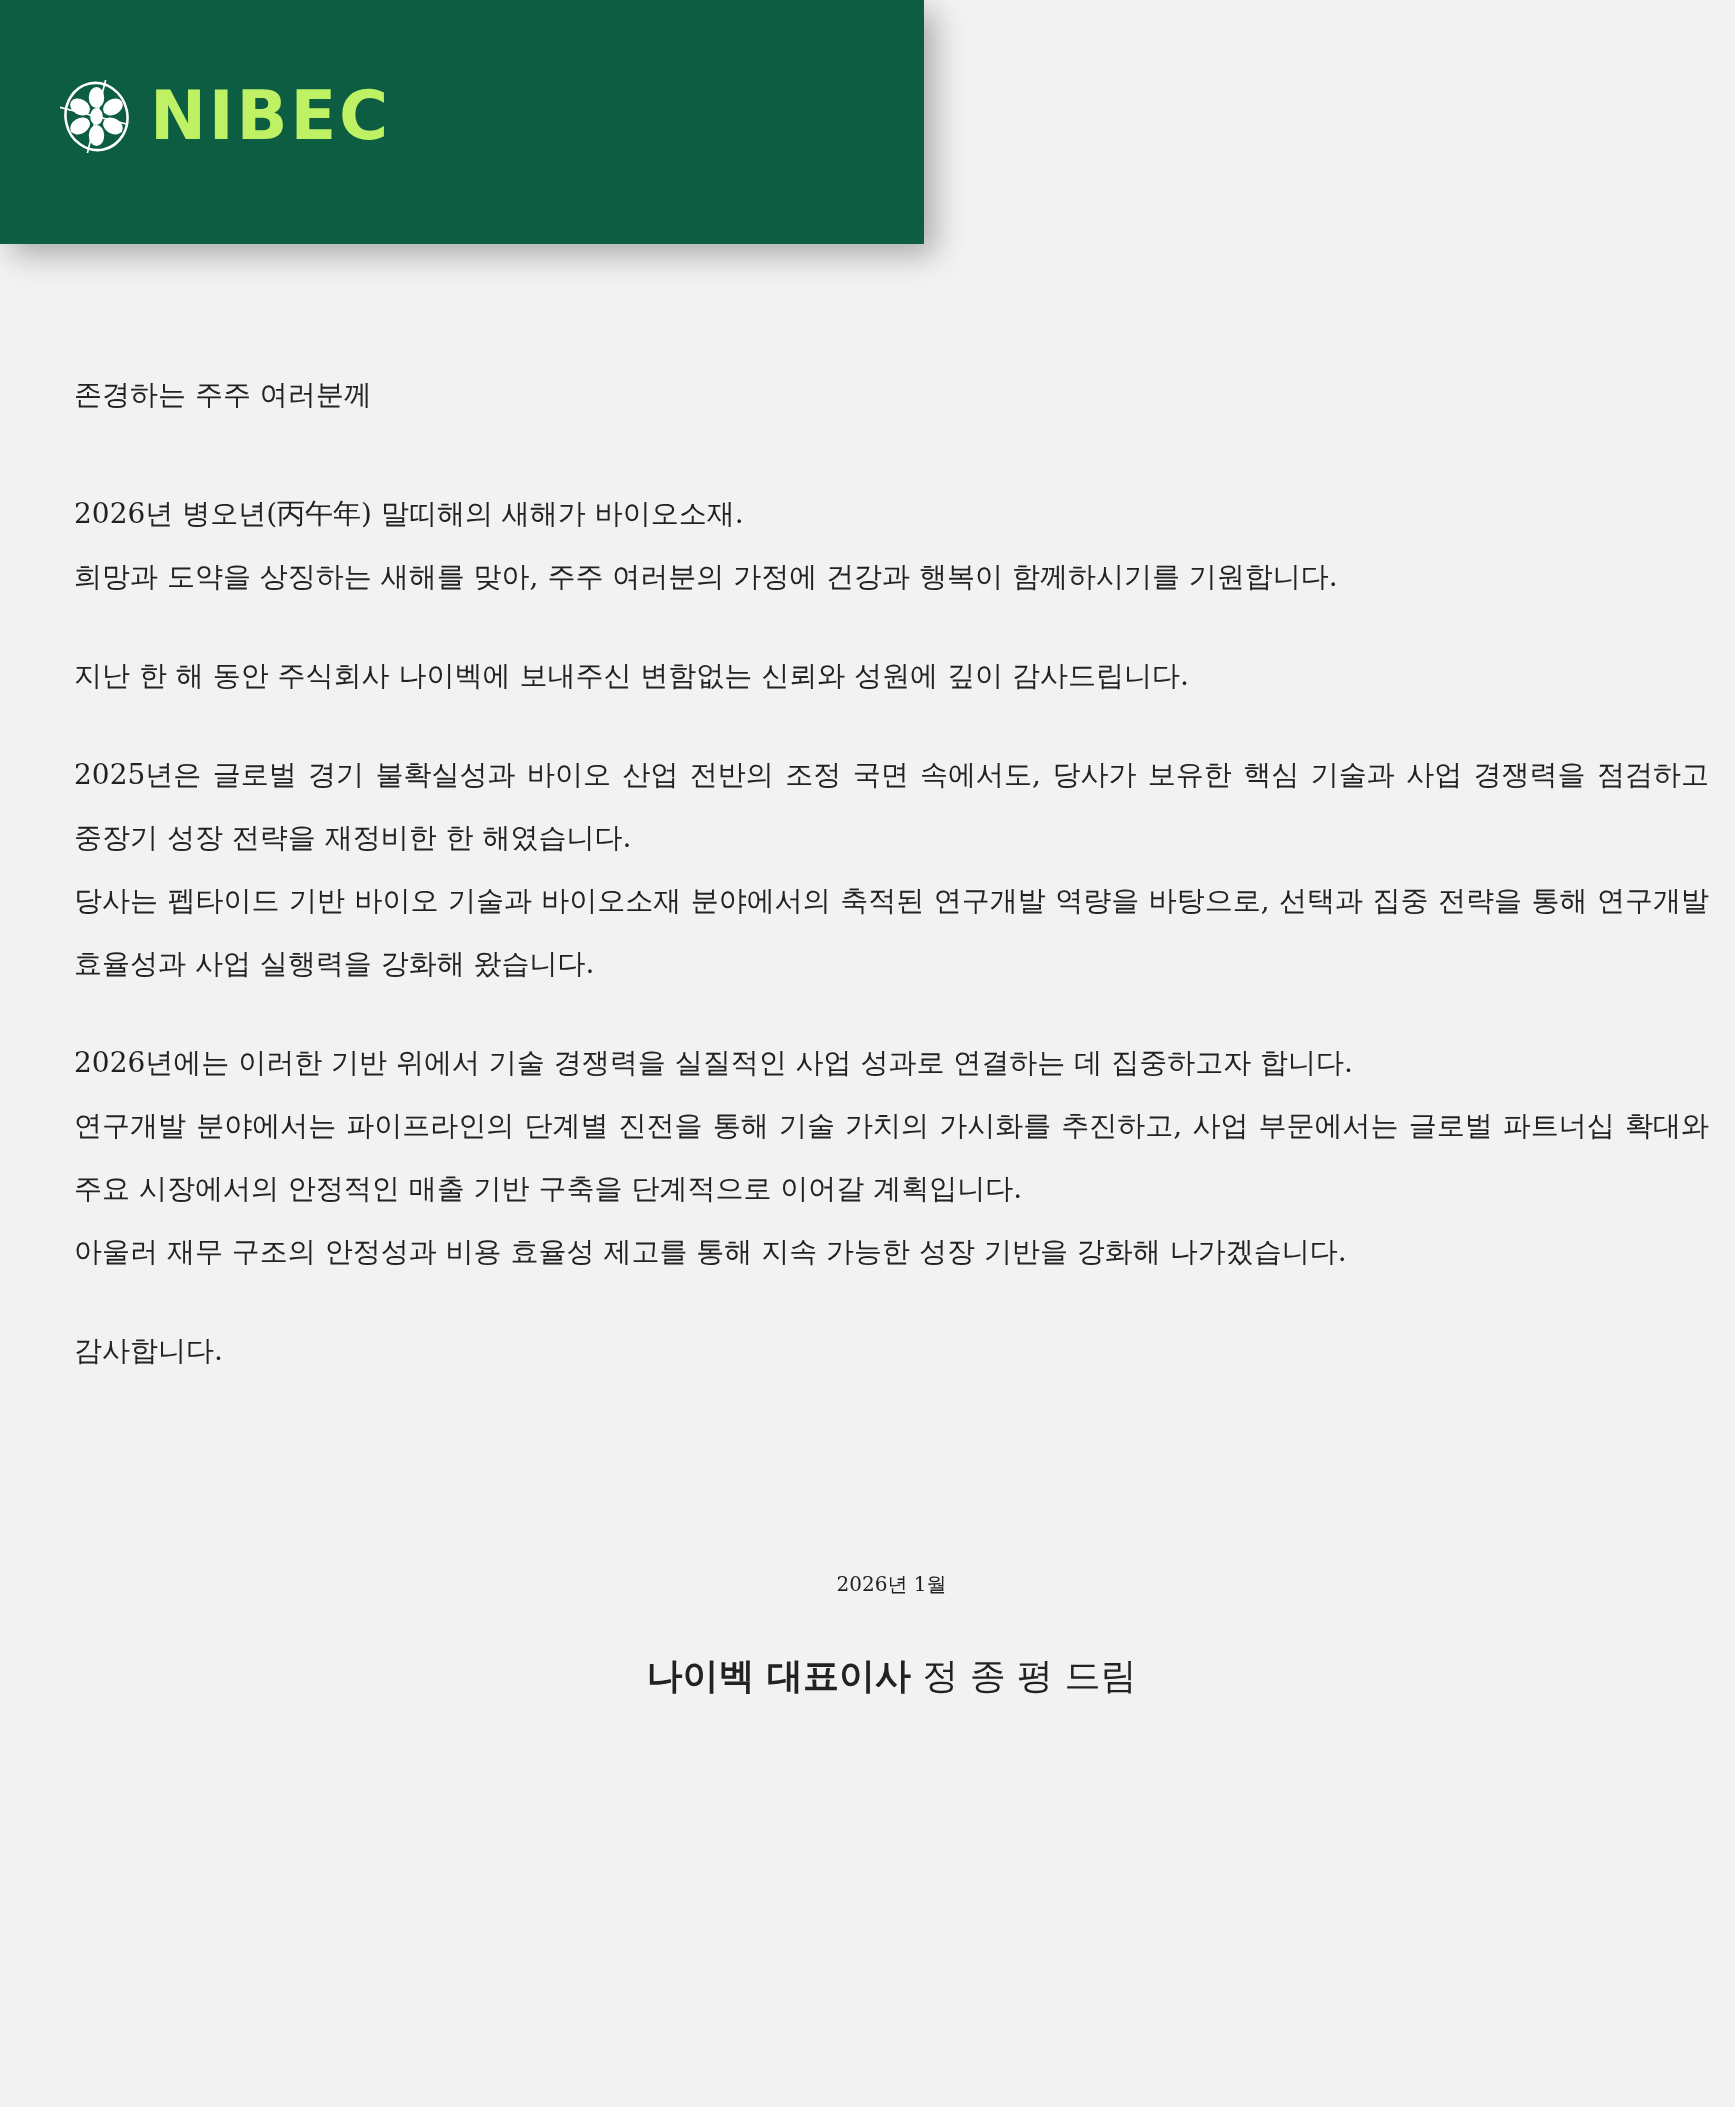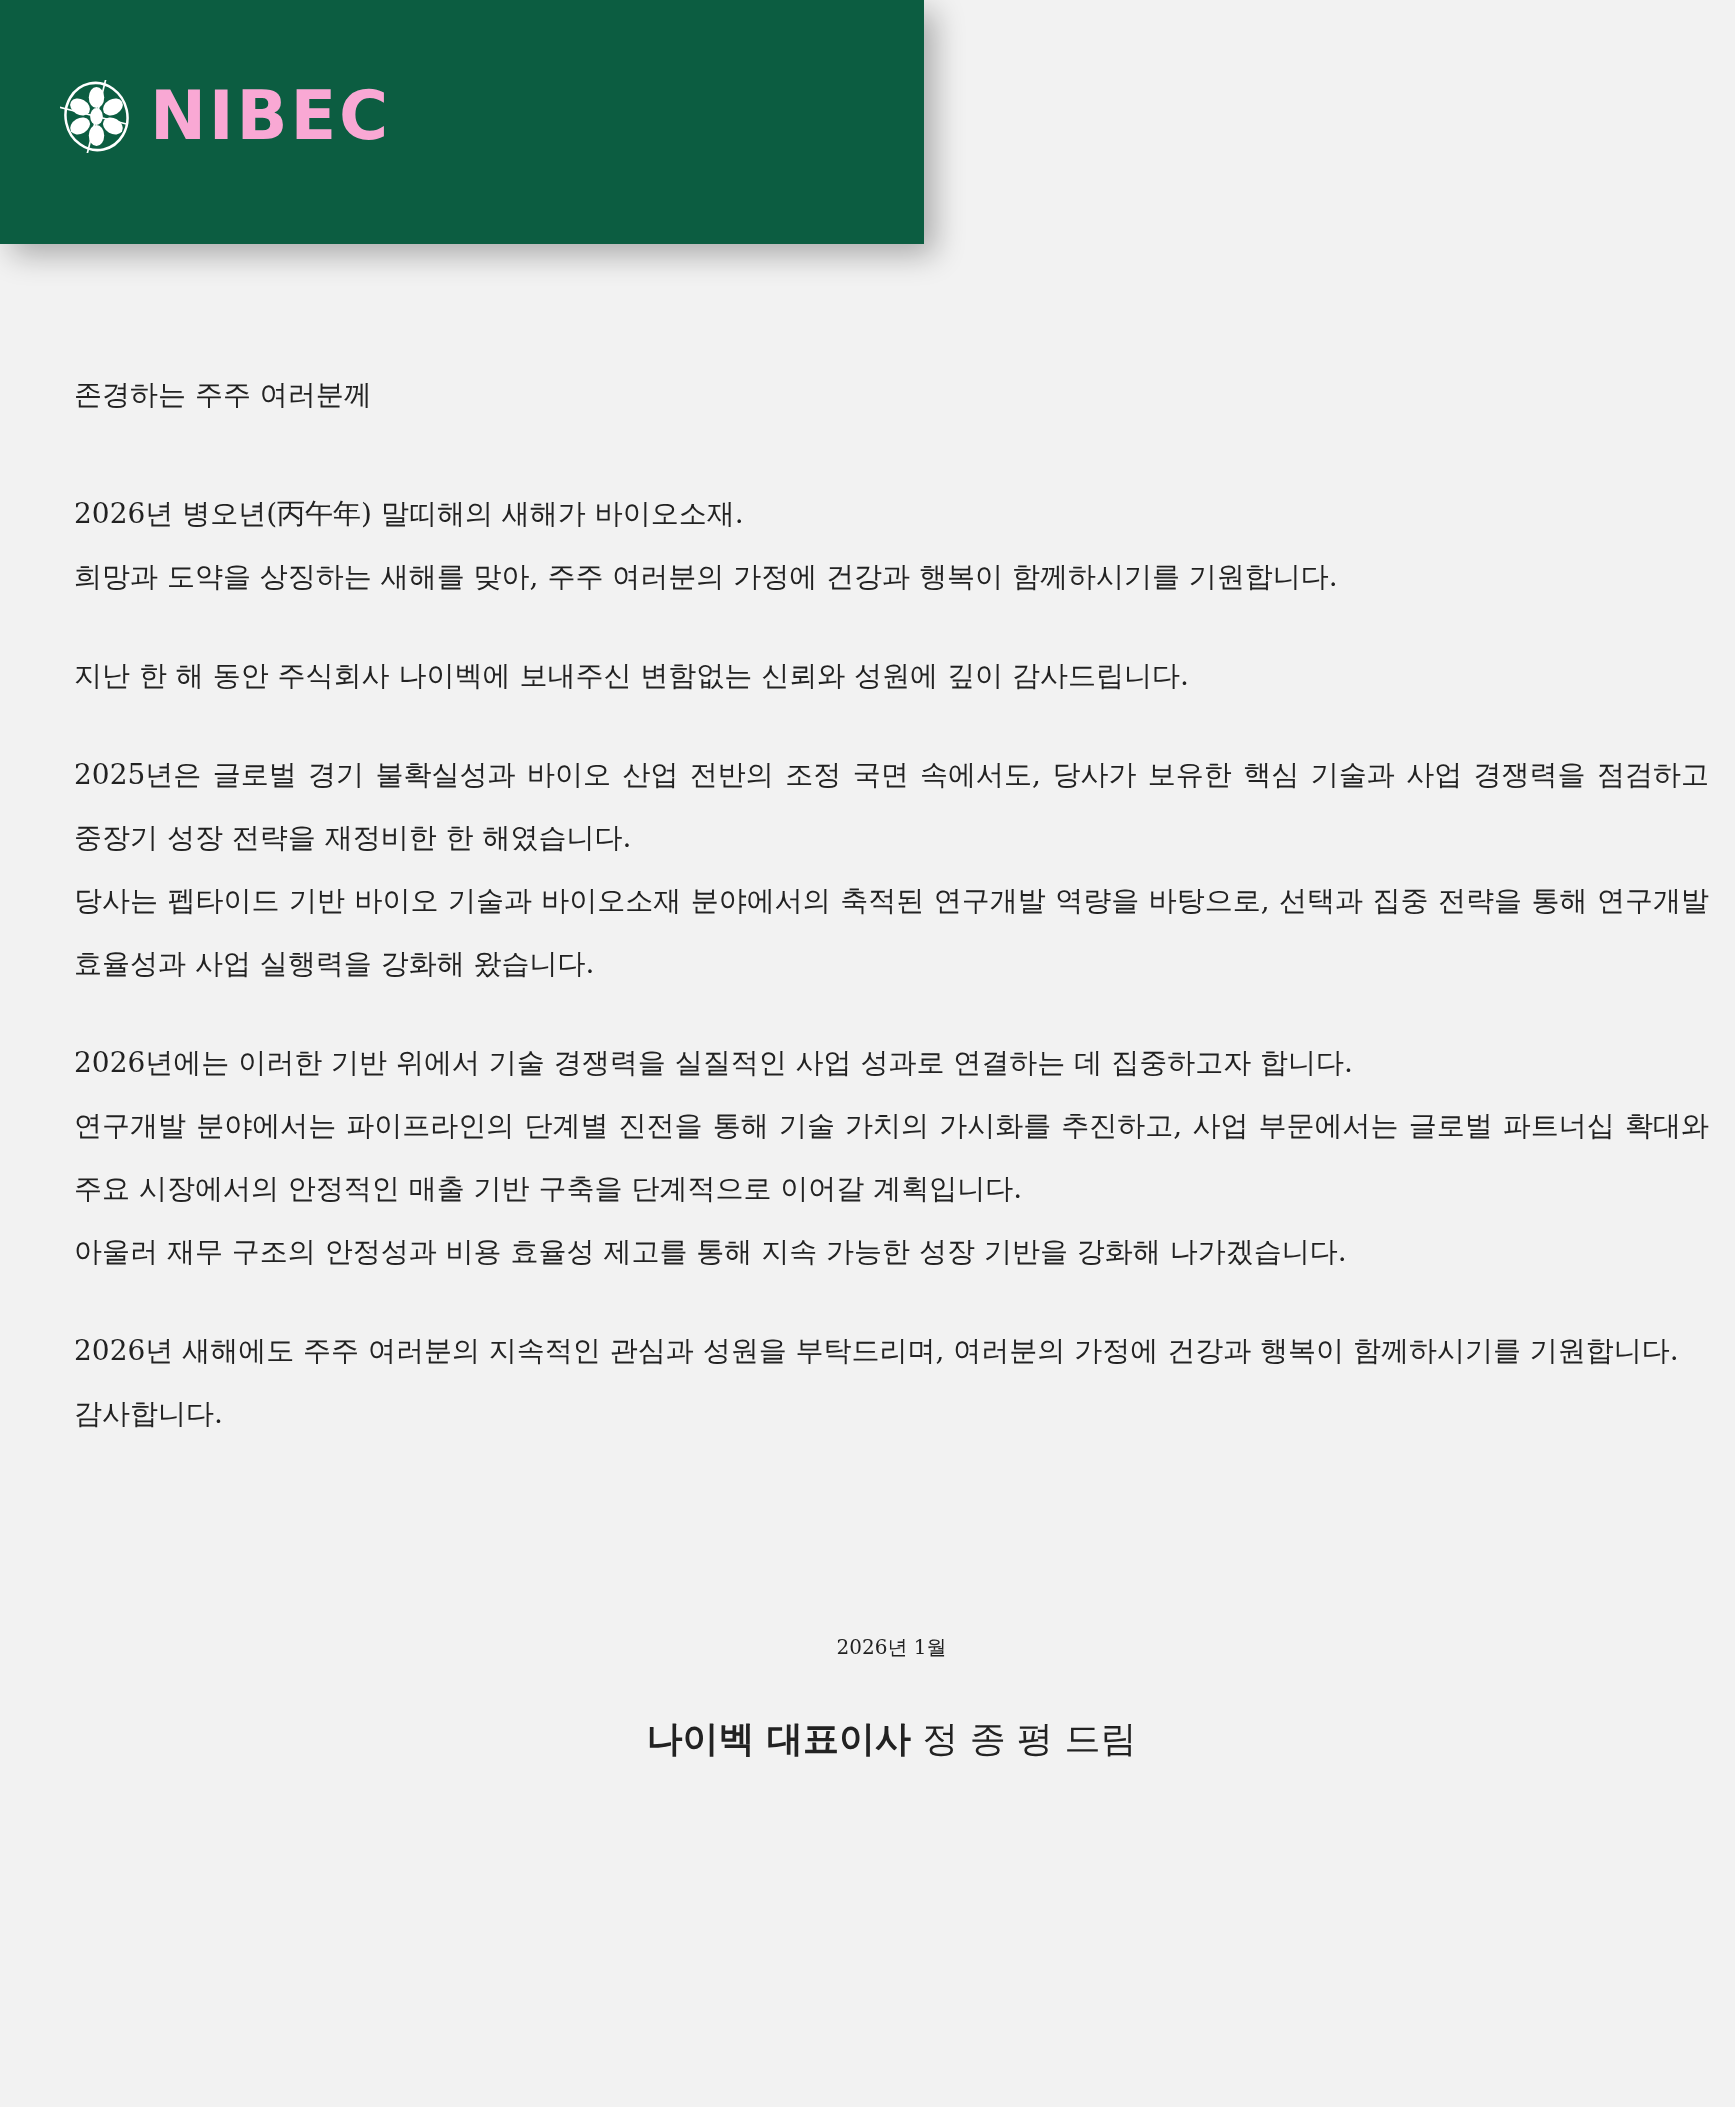--- a/index.html
+++ b/index.html
@@ -29,21 +29,21 @@
     display: flex;
     align-items: center;
     gap: 17px;
     margin-top: -11.2px;
   }
   .brand {
     font-family: "DejaVu Sans", "Liberation Sans", sans-serif;
     font-weight: bold;
     font-size: 67px;
     letter-spacing: 2.8px;
-    color: #f9a8d4;
+    color: #bef264;
     line-height: 1;
   }
 
   
   .letter {
     position: absolute;
     left: 74px;
     top: 244px;
     width: 1635px;
     padding-top: 119px;
@@ -125,21 +125,20 @@
         <span class="line">당사는 펩타이드 기반 바이오 기술과 바이오소재 분야에서의 축적된 연구개발 역량을 바탕으로, 선택과 집중 전략을 통해 연구개발 효율성과 사업 실행력을 강화해 왔습니다.</span>
       </p>
       <p>
         <span class="line">2026년에는 이러한 기반 위에서 기술 경쟁력을 실질적인 사업 성과로 연결하는 데 집중하고자 합니다.</span>
         <span class="line">연구개발 분야에서는 파이프라인의 단계별 진전을 통해 기술 가치의 가시화를 추진하고, 사업 부문에서는 글로벌 파트너십 확대와 주요 시장에서의 안정적인 매출 기반 구축을 단계적으로 이어갈 계획입니다.</span>
         <span class="line">아울러 재무 구조의 안정성과 비용 효율성 제고를 통해 지속 가능한 성장 기반을 강화해 나가겠습니다.</span>
       </p>
       <p>
       </p>
       <p class="last-para">
-        <span class="line">2026년 새해에도 주주 여러분의 지속적인 관심과 성원을 부탁드리며, 여러분의 가정에 건강과 행복이 함께하시기를 기원합니다.</span>
         <span class="line">감사합니다.</span>
       </p>
     </div>
 
   <div class="date-line">2026년 1월</div>
 
   <div class="sign-line">
     <span class="sign-title">나이벡 대표이사</span><span>정 종 평 드림</span>
   </div>
 </main>

